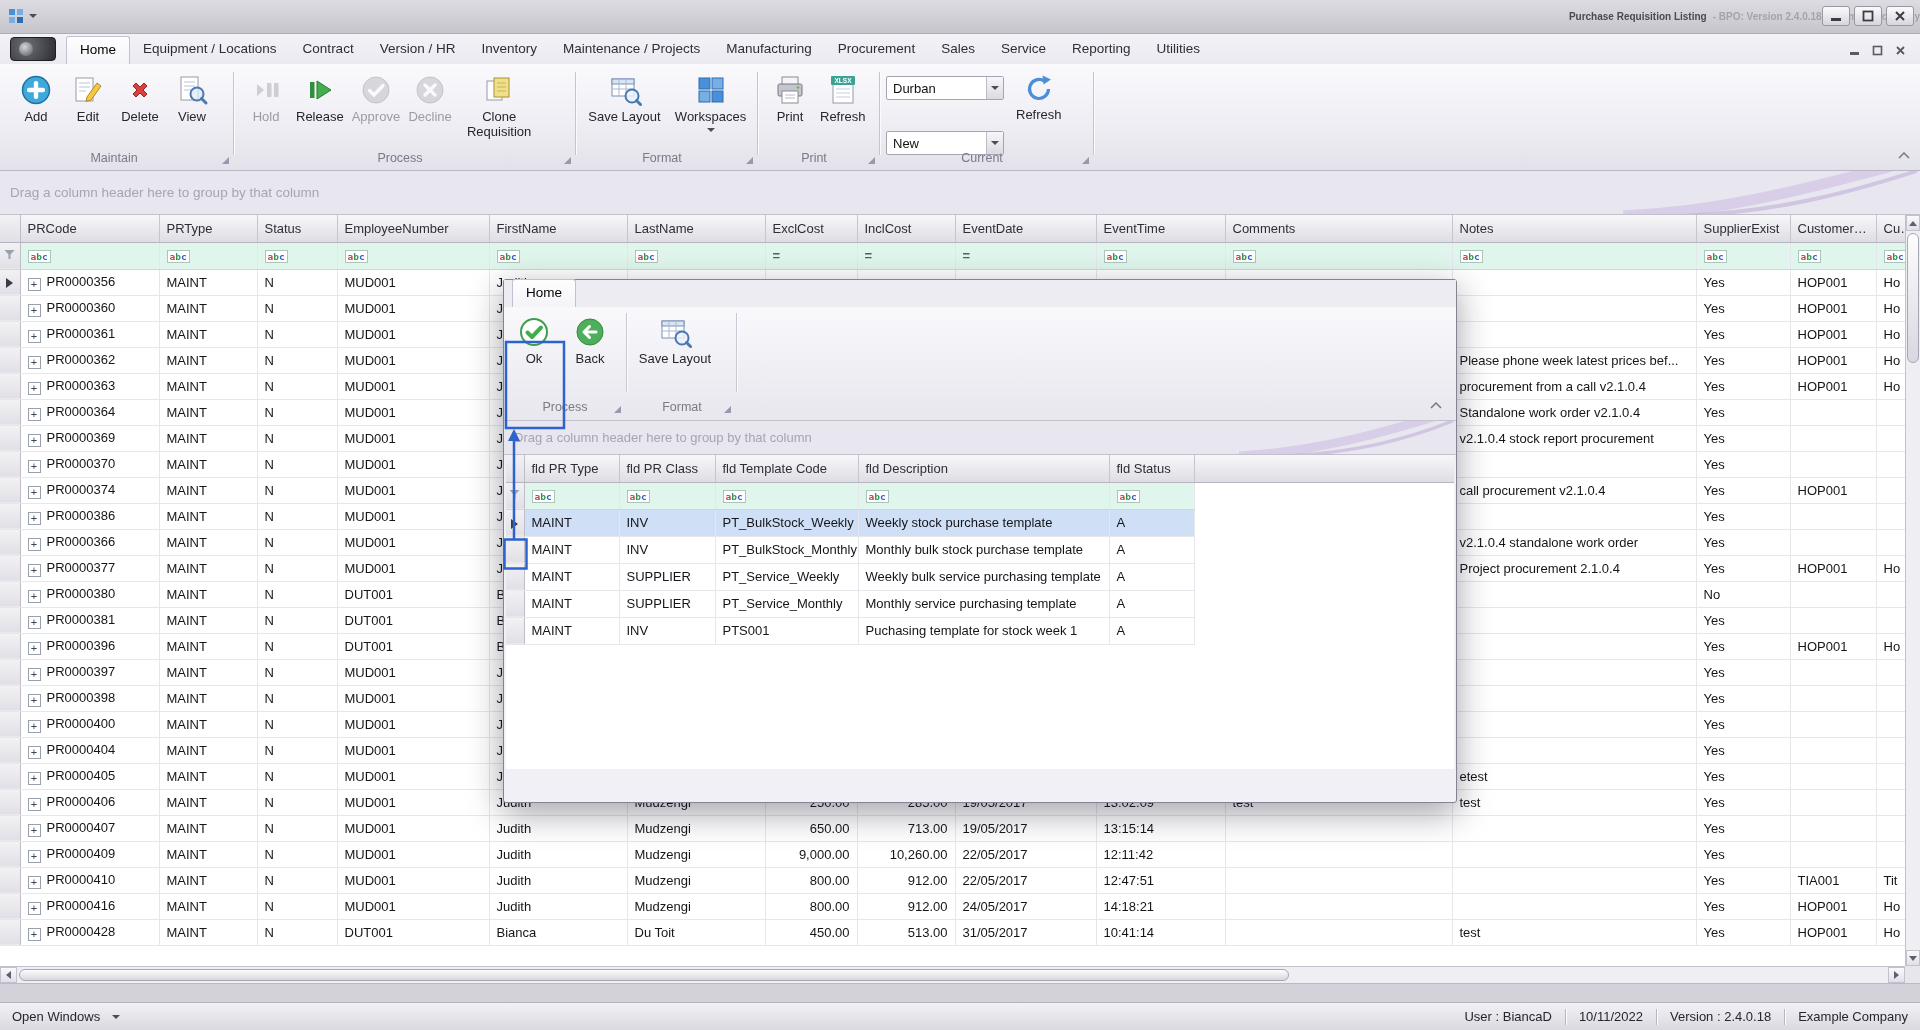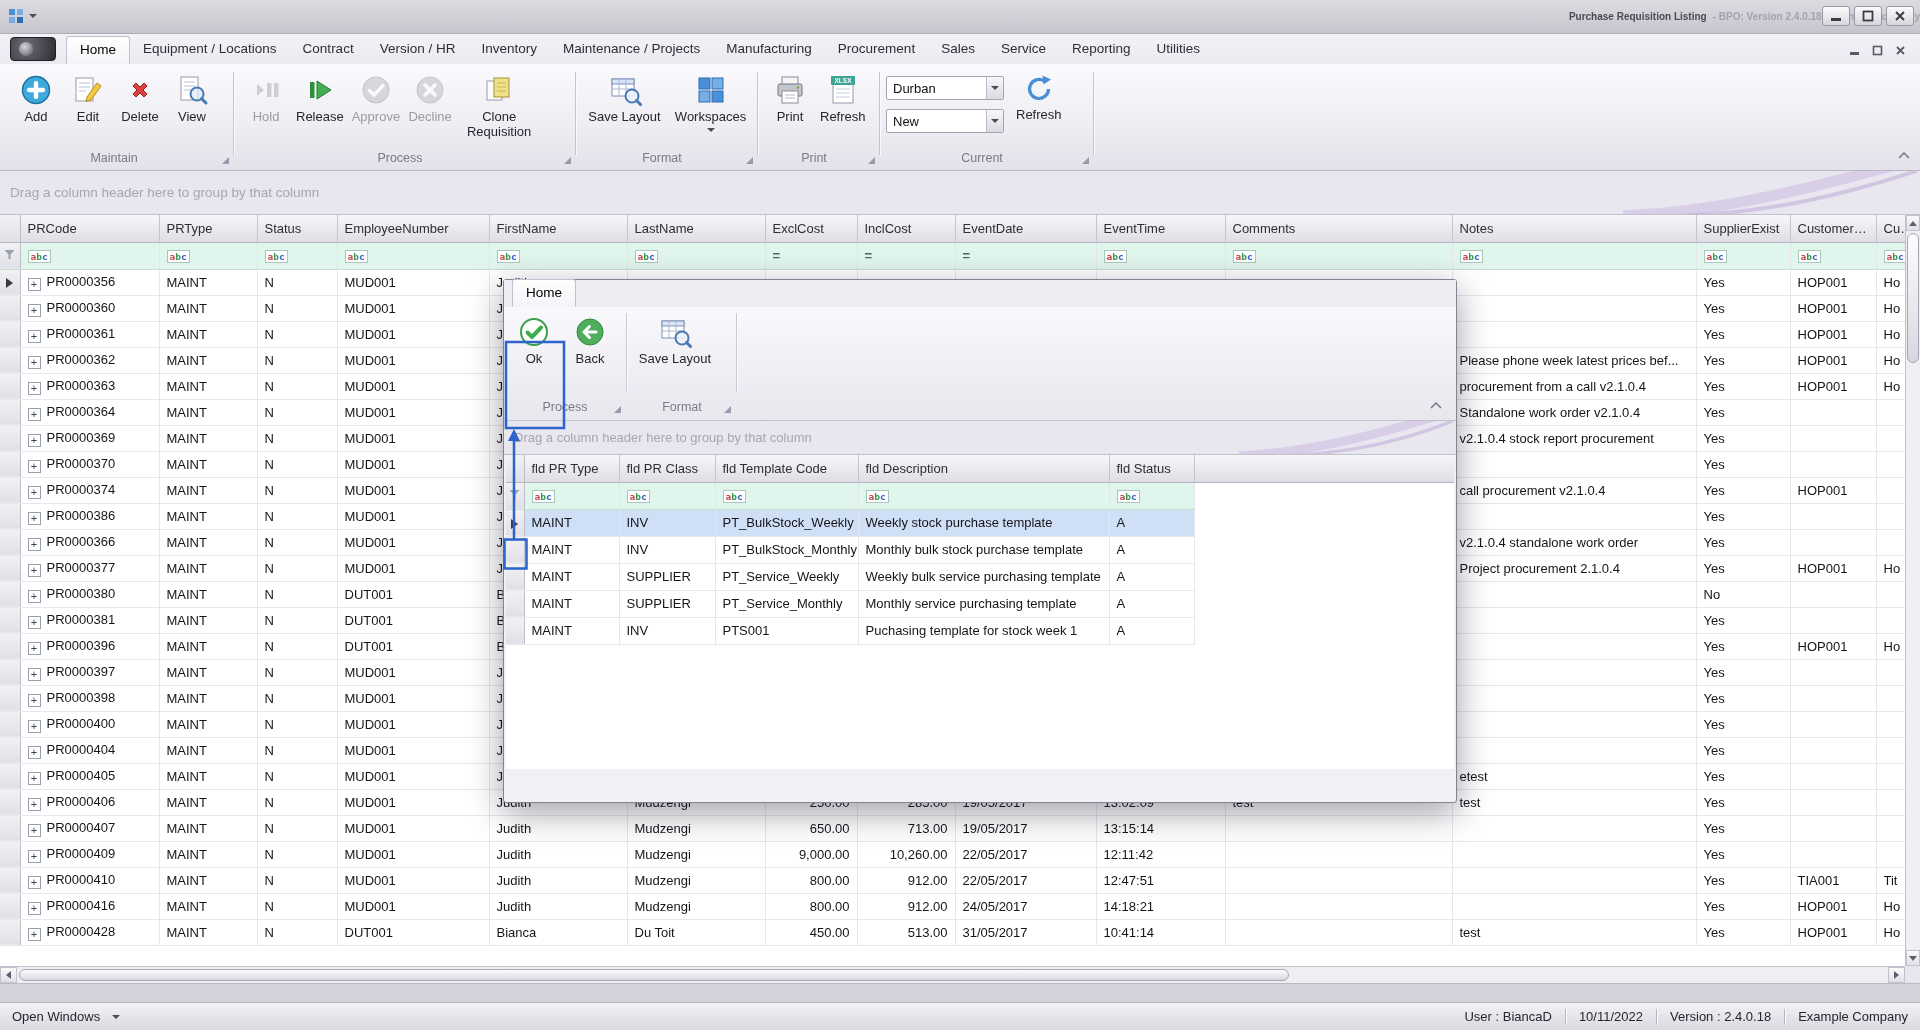--- a/index.html
+++ b/index.html
@@ -334,21 +334,21 @@
         <span class="lbl">Refresh</span>
       </div>
     </div>
     <div class="gcap">Print</div>
     <div class="glaunch"></div>
     <div class="gsep"></div>
   </div>
 
   <div class="rgroup" style="left:880px;width:214px">
     <div class="btnrow" style="gap:8px">
-      <div style="display:flex;flex-direction:column;gap:9px;padding-top:7px">
+      <div style="display:flex;flex-direction:column;gap:31px;padding-top:7px">
         <div class="combo">
           <span class="val">Durban</span>
           <span class="dd">
               <span class="cdown"></span>
             </span>
         </div>
         <div class="combo">
           <span class="val">New</span>
           <span class="dd">
               <span class="cdown"></span>

